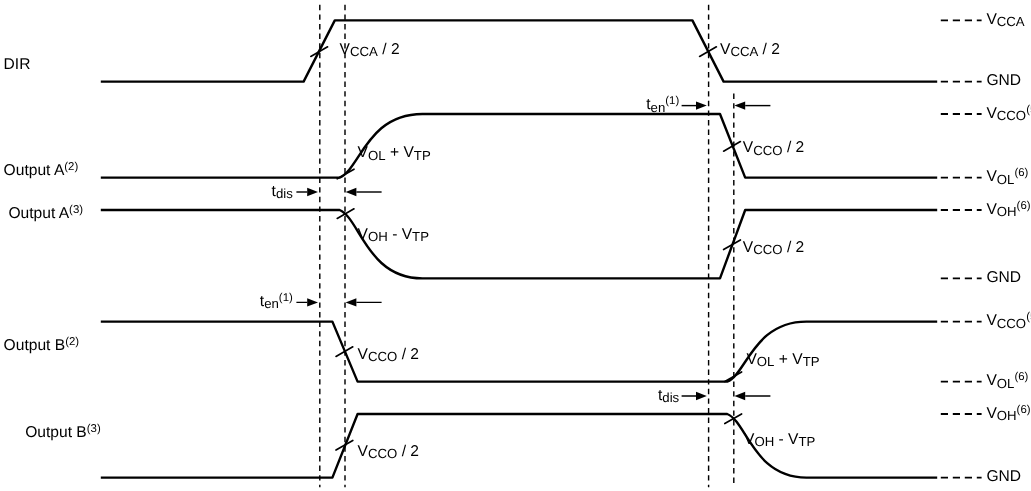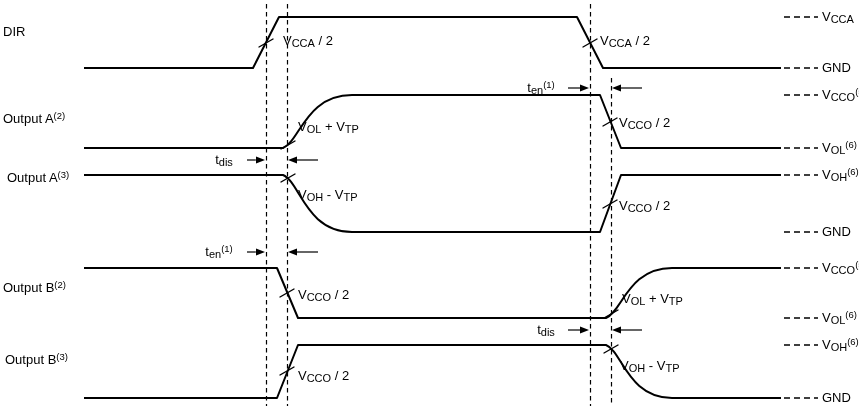--- a/index.html
+++ b/index.html
@@ -3,21 +3,21 @@
 <meta charset="utf-8">
 <style>
   html,body{margin:0;padding:0;background:#ffffff;}
   .stage{position:relative;width:859px;height:409px;background:#ffffff;
          font-family:"Liberation Sans",sans-serif;overflow:hidden;}
   .stage svg{position:absolute;left:0;top:0;}
   .lbl{position:absolute;transform:translateY(-50%);font-size:13px;color:#000;
        white-space:nowrap;line-height:1.1;}
   .lbl sub{font-size:11px;vertical-align:-2px;}
   .lbl sup{font-size:9.5px;vertical-align:4px;}
-  .lbl.ra{text-align:center;}
+  .lbl.ra{text-align:right;}
   .wf{stroke:#000;stroke-width:2;fill:none;stroke-linejoin:round;stroke-linecap:square;}
   .ld{stroke:#000;stroke-width:1.6;stroke-dasharray:6 4;}
   .vd{stroke:#000;stroke-width:1.2;stroke-dasharray:4.5 3.5;}
   .tk{stroke:#000;stroke-width:1.4;stroke-linecap:round;}
   .ar{stroke:#000;stroke-width:1.2;}
   .ah{fill:#000;stroke:none;}
 </style>
 </head>
 <body>
 
@@ -80,25 +80,25 @@
     </g>
 
     <g>
       <line class="ar" x1="568" y1="330" x2="580" y2="330"></line>
       <polygon class="ah" points="589,330 580,326.5 580,333.5"></polygon>
       <polygon class="ah" points="612,330 621,326.5 621,333.5"></polygon>
       <line class="ar" x1="621" y1="330" x2="642" y2="330"></line>
     </g>
   </svg>
 
-  <span class="lbl" style="left:3px;top:32px"><span>DIR</span><sup></sup></span>
-  <span class="lbl" style="left:3px;top:119px"><span>Output A</span><sup>(2)</sup></span>
+  <span class="lbl" style="left:3px;top:54px"><span>DIR</span><sup></sup></span>
+  <span class="lbl" style="left:3px;top:142px"><span>Output A</span><sup>(2)</sup></span>
   <span class="lbl" style="left:7px;top:178px"><span>Output A</span><sup>(3)</sup></span>
   <span class="lbl" style="left:3px;top:288px"><span>Output B</span><sup>(2)</sup></span>
-  <span class="lbl" style="left:5px;top:360px"><span>Output B</span><sup>(3)</sup></span>
+  <span class="lbl" style="left:21px;top:360px"><span>Output B</span><sup>(3)</sup></span>
 
   <span class="lbl" style="left:822px;top:17px"><span>V</span><sub>CCA</sub><sup></sup></span>
   <span class="lbl" style="left:822px;top:68px"><span>GND</span><sub></sub><sup></sup></span>
   <span class="lbl" style="left:822px;top:95px"><span>V</span><sub>CCO</sub><sup>(5)</sup></span>
   <span class="lbl" style="left:822px;top:148px"><span>V</span><sub>OL</sub><sup>(6)</sup></span>
   <span class="lbl" style="left:822px;top:175px"><span>V</span><sub>OH</sub><sup>(6)</sup></span>
   <span class="lbl" style="left:822px;top:232px"><span>GND</span><sub></sub><sup></sup></span>
   <span class="lbl" style="left:822px;top:268px"><span>V</span><sub>CCO</sub><sup>(5)</sup></span>
   <span class="lbl" style="left:822px;top:318px"><span>V</span><sub>OL</sub><sup>(6)</sup></span>
   <span class="lbl" style="left:822px;top:345px"><span>V</span><sub>OH</sub><sup>(6)</sup></span>

